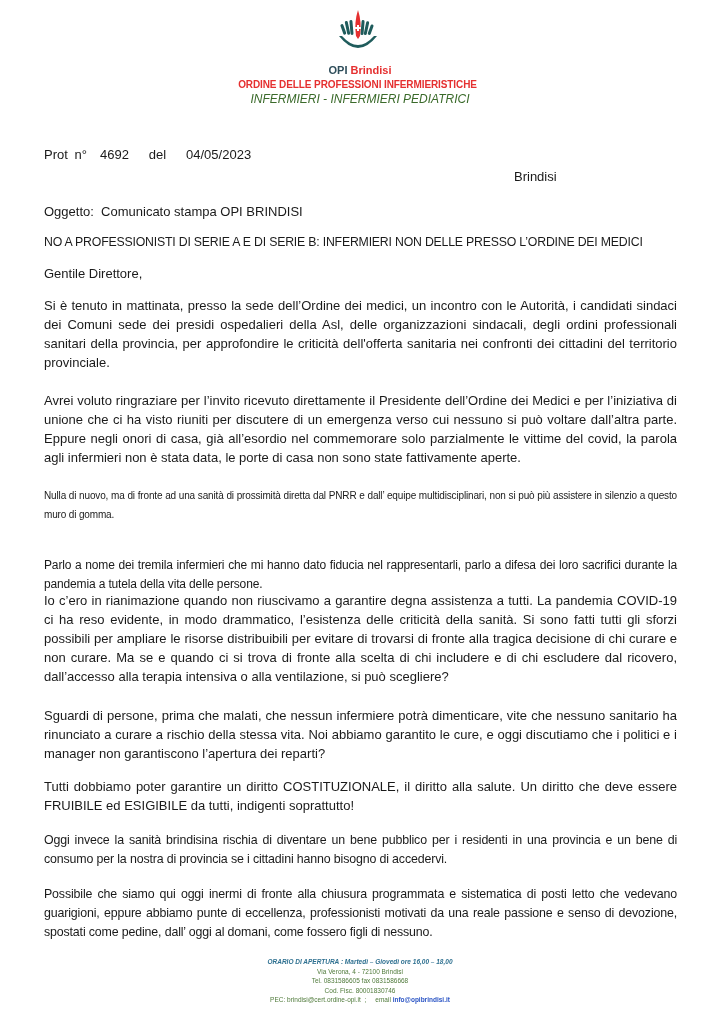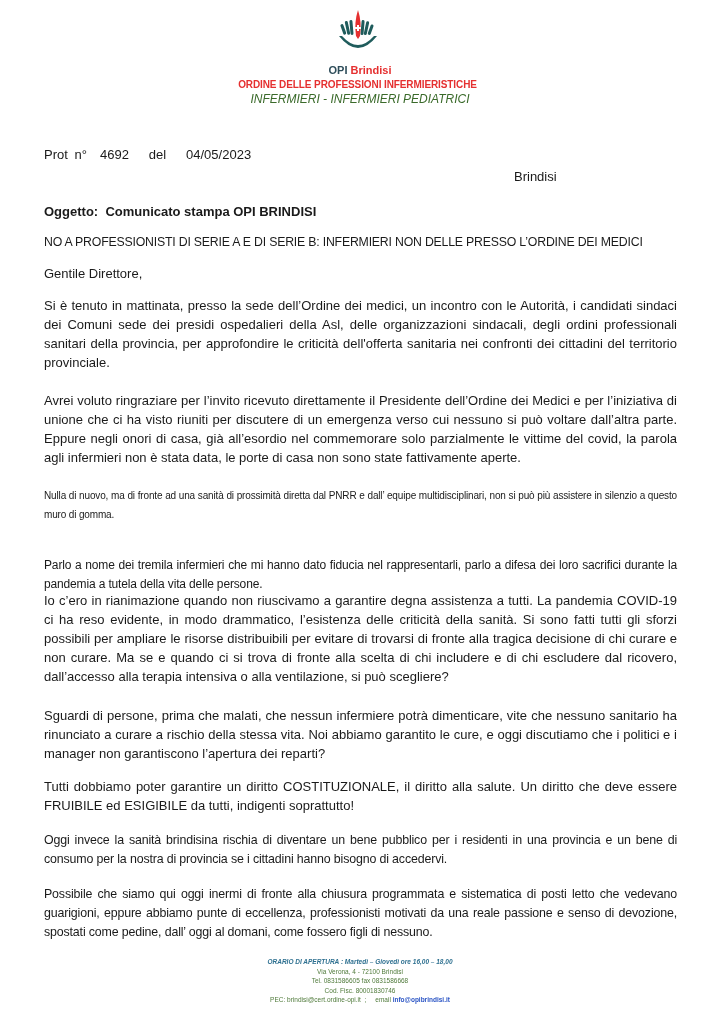--- a/index.html
+++ b/index.html
@@ -51,21 +51,21 @@
     <path d="M24 17 h2 v2 h2 v2 h-2 v2 h-2 v-2 h-2 v-2 h2 Z" fill="#ffffff"></path>
   </svg>
   <div class="org-name"><span>OPI </span><span class="red">Brindisi</span></div>
   <div class="org-sub">ORDINE DELLE PROFESSIONI INFERMIERISTICHE</div>
   <div class="org-sub2">INFERMIERI - INFERMIERI PEDIATRICI</div>
 </div>
 
 <div class="prot" style="white-space:pre;">Prot n°  4692   del   04/05/2023</div>
 <div class="city">Brindisi</div>
 
-<div class="text subject" style="white-space:pre;font-weight:bold;">Oggetto:  Comunicato stampa OPI BRINDISI</div>
+<div class="text subject" style="white-space:pre;">Oggetto:  Comunicato stampa OPI BRINDISI</div>
 <div class="text headline">NO A PROFESSIONISTI DI SERIE A E DI SERIE B: INFERMIERI NON DELLE PRESSO L’ORDINE DEI MEDICI</div>
 <div class="text greet">Gentile Direttore,</div>
 
 <div class="text p1">Si è tenuto in mattinata, presso la sede dell’Ordine dei medici, un incontro con le Autorità, i candidati sindaci dei Comuni sede dei presidi ospedalieri della Asl, delle organizzazioni sindacali, degli ordini professionali sanitari della provincia, per approfondire le criticità dell'offerta sanitaria nei confronti dei cittadini del territorio provinciale.</div>
 <div class="text p2">Avrei voluto ringraziare per l’invito ricevuto direttamente il Presidente dell’Ordine dei Medici e per l’iniziativa di unione che ci ha visto riuniti per discutere di un emergenza verso cui nessuno si può voltare dall’altra parte. Eppure negli onori di casa, già all’esordio nel commemorare solo parzialmente le vittime del covid, la parola agli infermieri non è stata data, le porte di casa non sono state fattivamente aperte.</div>
 <div class="text p3">Nulla di nuovo, ma di fronte ad una sanità di prossimità diretta dal PNRR e dall’ equipe multidisciplinari, non si può più assistere in silenzio a questo muro di gomma.</div>
 <div class="text p4">Parlo a nome dei tremila infermieri che mi hanno dato fiducia nel rappresentarli, parlo a difesa dei loro sacrifici durante la pandemia a tutela della vita delle persone.</div>
 <div class="text p5">Io c’ero in rianimazione quando non riuscivamo a garantire degna assistenza a tutti. La pandemia COVID-19 ci ha reso evidente, in modo drammatico, l’esistenza delle criticità della sanità. Si sono fatti tutti gli sforzi possibili per ampliare le risorse distribuibili per evitare di trovarsi di fronte alla tragica decisione di chi curare e non curare. Ma se e quando ci si trova di fronte alla scelta di chi includere e di chi escludere dal ricovero, dall’accesso alla terapia intensiva o alla ventilazione, si può scegliere?</div>
 <div class="text p6">Sguardi di persone, prima che malati, che nessun infermiere potrà dimenticare, vite che nessuno sanitario ha rinunciato a curare a rischio della stessa vita. Noi abbiamo garantito le cure, e oggi discutiamo che i politici e i manager non garantiscono l’apertura dei reparti?</div>
 <div class="text p7">Tutti dobbiamo poter garantire un diritto COSTITUZIONALE, il diritto alla salute. Un diritto che deve essere FRUIBILE ed ESIGIBILE da tutti, indigenti soprattutto!</div>

